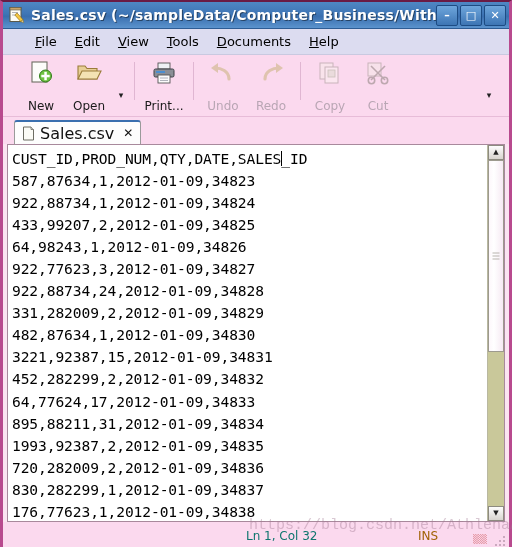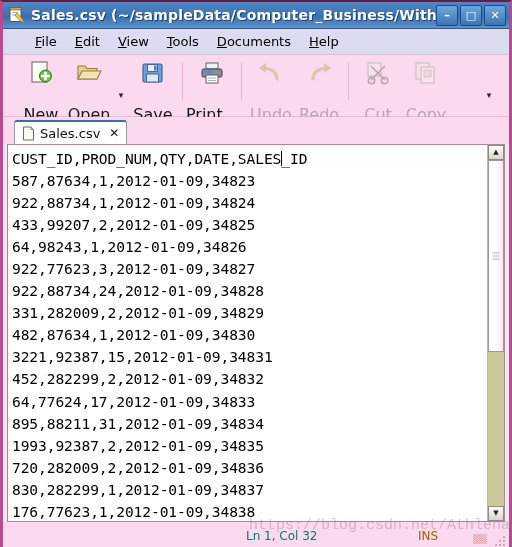--- a/index.html
+++ b/index.html
@@ -62,21 +62,21 @@
   .toolbar{
     height:56px;background:#fbd9ee;
     display:flex;align-items:flex-start;padding:5px 0 0 14px;
     border-bottom:1px solid #e7bcd8;
   }
   .tb-item{
     width:48px;display:flex;flex-direction:column;align-items:center;
     justify-content:flex-start;
   }
   .tb-ico{width:28px;height:27px;position:relative;}
-  .tb-lbl{font-size:16px;color:#1a1a1a;margin-top:18px;white-space:nowrap;}
+  .tb-lbl{font-size:12px;color:#1a1a1a;margin-top:12px;white-space:nowrap;}
   .tb-item.disabled .tb-lbl{color:#b9a6b4;}
   .tb-item.disabled .tb-ico{opacity:.38;}
   .tb-sep{
     width:1px;height:38px;background:#e0b6d2;margin:2px 5px 0 5px;
   }
   .tb-arrow{
     width:16px;align-self:center;margin-top:14px;
     font-size:9px;color:#222;text-align:center;
   }
   .tb-spacer{flex:1 1 auto;}
@@ -88,21 +88,21 @@
   }
   .tab{
     height:24px;background:#fdfdfd;
     border:1px solid #9a9a9a;border-bottom:none;
     border-top:2px solid #3a6faf;
     border-radius:3px 3px 0 0;
     display:flex;align-items:center;padding:0 7px;gap:5px;
     box-sizing:border-box;
   }
   .tab-ico{width:13px;height:15px;position:relative;}
-  .tab-lbl{font-size:13px;color:#111;white-space:nowrap;}
+  .tab-lbl{font-size:16px;color:#111;white-space:nowrap;}
   .tab-close{font-size:12px;font-weight:bold;color:#111;margin-left:4px;line-height:1;}
 
   
   .editor-wrap{
     margin:0 4px;height:378px;position:relative;
     background:#fff;border:1px solid #a8899c;
     box-sizing:border-box;display:flex;
   }
   .text-area{
     flex:1 1 auto;overflow:hidden;position:relative;
@@ -231,31 +231,20 @@
         <svg width="28" height="27" viewBox="0 0 28 27">
           <path d="M3 19 L3 6 L10 6 L12 8.5 L22 8.5 L22 19 Z" fill="#e8cf96" stroke="#9a7c3a" stroke-width="1.1"></path>
           <path d="M3 19 L7 11 L26 11 L22 19 Z" fill="#f4e3b4" stroke="#9a7c3a" stroke-width="1.1"></path>
         </svg>
       </span>
       <span class="tb-lbl">Open</span>
     </div>
 
     <span class="tb-arrow">▾</span>
 
-    <div class="tb-item">
-      <span class="tb-ico">
-        <svg width="28" height="27" viewBox="0 0 28 27">
-          <rect x="4" y="4" width="19" height="18" rx="1.5" fill="#6f9fd8" stroke="#3f5f8f" stroke-width="1.1"></rect>
-          <rect x="8.5" y="4.5" width="10" height="7" fill="#e9eef5" stroke="#3f5f8f" stroke-width="0.9"></rect>
-          <rect x="15" y="5.5" width="2.6" height="5" fill="#5b7da8"></rect>
-          <rect x="7.5" y="14" width="12" height="8" fill="#dfe7f0" stroke="#3f5f8f" stroke-width="0.9"></rect>
-        </svg>
-      </span>
-      <span class="tb-lbl">Save</span>
-    </div>
 
     <span class="tb-sep"></span>
 
     <div class="tb-item">
       <span class="tb-ico">
         <svg width="28" height="27" viewBox="0 0 28 27">
           <rect x="8" y="3" width="12" height="6" fill="#eef1f5" stroke="#555" stroke-width="0.9"></rect>
           <rect x="4" y="9" width="20" height="8" rx="1.5" fill="#8a8f96" stroke="#3d4147" stroke-width="1"></rect>
           <rect x="6" y="11" width="9" height="2" fill="#4a8ed0"></rect>
           <rect x="8" y="15" width="12" height="8" fill="#fcfcfc" stroke="#555" stroke-width="0.9"></rect>
@@ -286,39 +275,39 @@
         </svg>
       </span>
       <span class="tb-lbl">Redo</span>
     </div>
 
     <span class="tb-sep"></span>
 
     <div class="tb-item disabled">
       <span class="tb-ico">
         <svg width="28" height="27" viewBox="0 0 28 27">
+          <rect x="4" y="3" width="13" height="16" fill="#f6f4e8" stroke="#7a7a6a" stroke-width="1"></rect>
+          <rect x="9" y="7" width="13" height="16" fill="#fcfbf2" stroke="#7a7a6a" stroke-width="1"></rect>
+          <rect x="12" y="10" width="7" height="7" fill="#cfe0c0" stroke="#7a9a6a" stroke-width="0.8"></rect>
+        </svg>
+      </span>
+      <span class="tb-lbl">Copy</span>
+    </div>
+
+    <div class="tb-item disabled">
+      <span class="tb-ico">
+        <svg width="28" height="27" viewBox="0 0 28 27">
           <rect x="4" y="3" width="13" height="13" fill="#f2f0e4" stroke="#7a7a6a" stroke-width="1"></rect>
           <line x1="7" y1="6" x2="21" y2="20" stroke="#5a5a4a" stroke-width="1.6"></line>
           <line x1="21" y1="6" x2="7" y2="20" stroke="#5a5a4a" stroke-width="1.6"></line>
           <circle cx="20.5" cy="20.5" r="3.2" fill="none" stroke="#5a5a4a" stroke-width="1.6"></circle>
           <circle cx="7.5" cy="20.5" r="3.2" fill="none" stroke="#5a5a4a" stroke-width="1.6"></circle>
         </svg>
       </span>
       <span class="tb-lbl">Cut</span>
-    </div>
-
-    <div class="tb-item disabled">
-      <span class="tb-ico">
-        <svg width="28" height="27" viewBox="0 0 28 27">
-          <rect x="4" y="3" width="13" height="16" fill="#f6f4e8" stroke="#7a7a6a" stroke-width="1"></rect>
-          <rect x="9" y="7" width="13" height="16" fill="#fcfbf2" stroke="#7a7a6a" stroke-width="1"></rect>
-          <rect x="12" y="10" width="7" height="7" fill="#cfe0c0" stroke="#7a9a6a" stroke-width="0.8"></rect>
-        </svg>
-      </span>
-      <span class="tb-lbl">Copy</span>
     </div>
 
     <span class="tb-spacer"></span>
     <span class="tb-arrow" style="margin-right:12px">▾</span>
   </div>
 
   <div class="tabstrip">
     <div class="tab">
       <span class="tab-ico">
         <svg width="13" height="15" viewBox="0 0 13 15">

